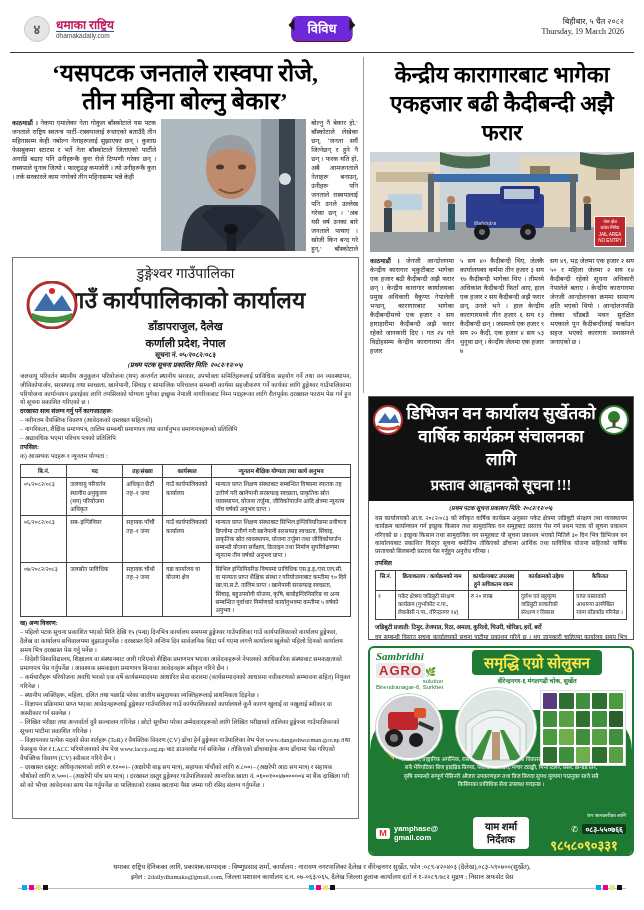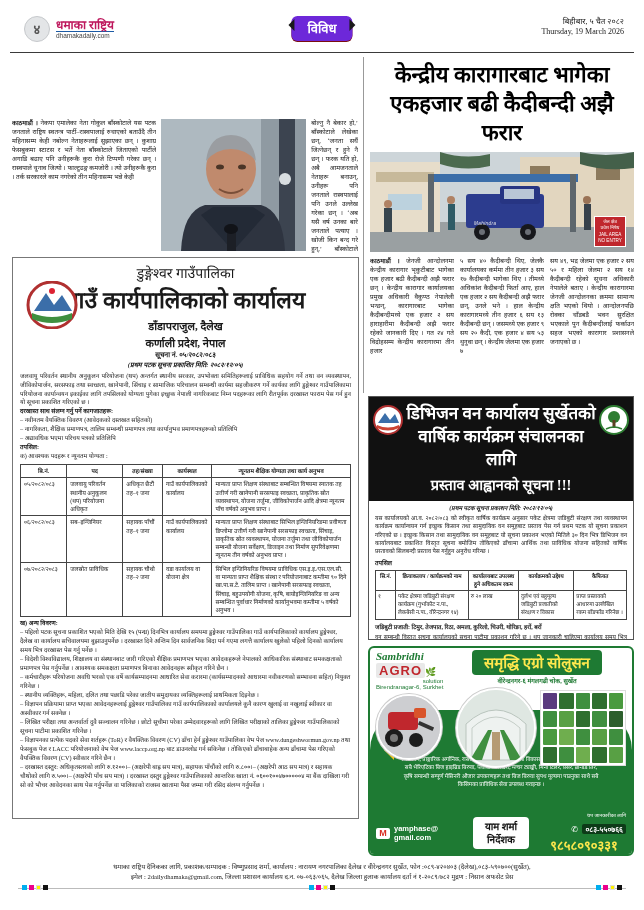--- a/index.html
+++ b/index.html
@@ -154,20 +154,24 @@
     </div>
     <div class="badge">विविध</div>
     <div class="dates">
       <div>बिहीबार, ५ चैत २०८२</div>
       <div>Thursday, 19 March 2026</div>
     </div>
   </div>
   <div class="mast-rule"></div>
   <div class="col-divider"></div>
 
+  <div class="l-head">
+    <div>‘यसपटक जनताले रास्वपा रोजे,</div>
+    <div>तीन महिना बोल्नु बेकार’</div>
+  </div>
   <div class="l-article">
     <div class="art-col l-c1">
       <b>काठमाडौं ।</b><span> नेकपा एमालेका नेता गोकुल बाँस्कोटाले यस पटक जनताले राष्ट्रिय स्वतन्त्र पार्टी–रास्वपालाई रुचाएको बताउँदै तीन महिनासम्म केही नबोल्न नेताहरूलाई सुझाएका छन् । कुशाग्र फेसबुकमा स्टाटस र भर्ते नेता बाँस्कोटाले जिताएको पार्टीले अगाडि बढाए पनि उनीहरूकै कुरा रोजे टिप्पणी गरेका छन् । रास्वपाले चुनाव जित्यो । फाल्टुढङ्ग कमजोरी । त्यो उनीहरूकै कुरा । तर्क सरकारले काम नगरेको तीन महिनासम्म भन्ने केही</span>
     </div>
     <div class="l-photo">
       <svg width="145" height="132" viewBox="0 0 145 132">
         <rect width="145" height="132" fill="#aeb9c0"></rect>
         <rect x="100" y="0" width="45" height="132" fill="#8f9aa2"></rect>
         <rect x="118" y="0" width="16" height="132" fill="#3c4450"></rect>
         <circle cx="124" cy="60" r="6" fill="#d8dde0"></circle>

